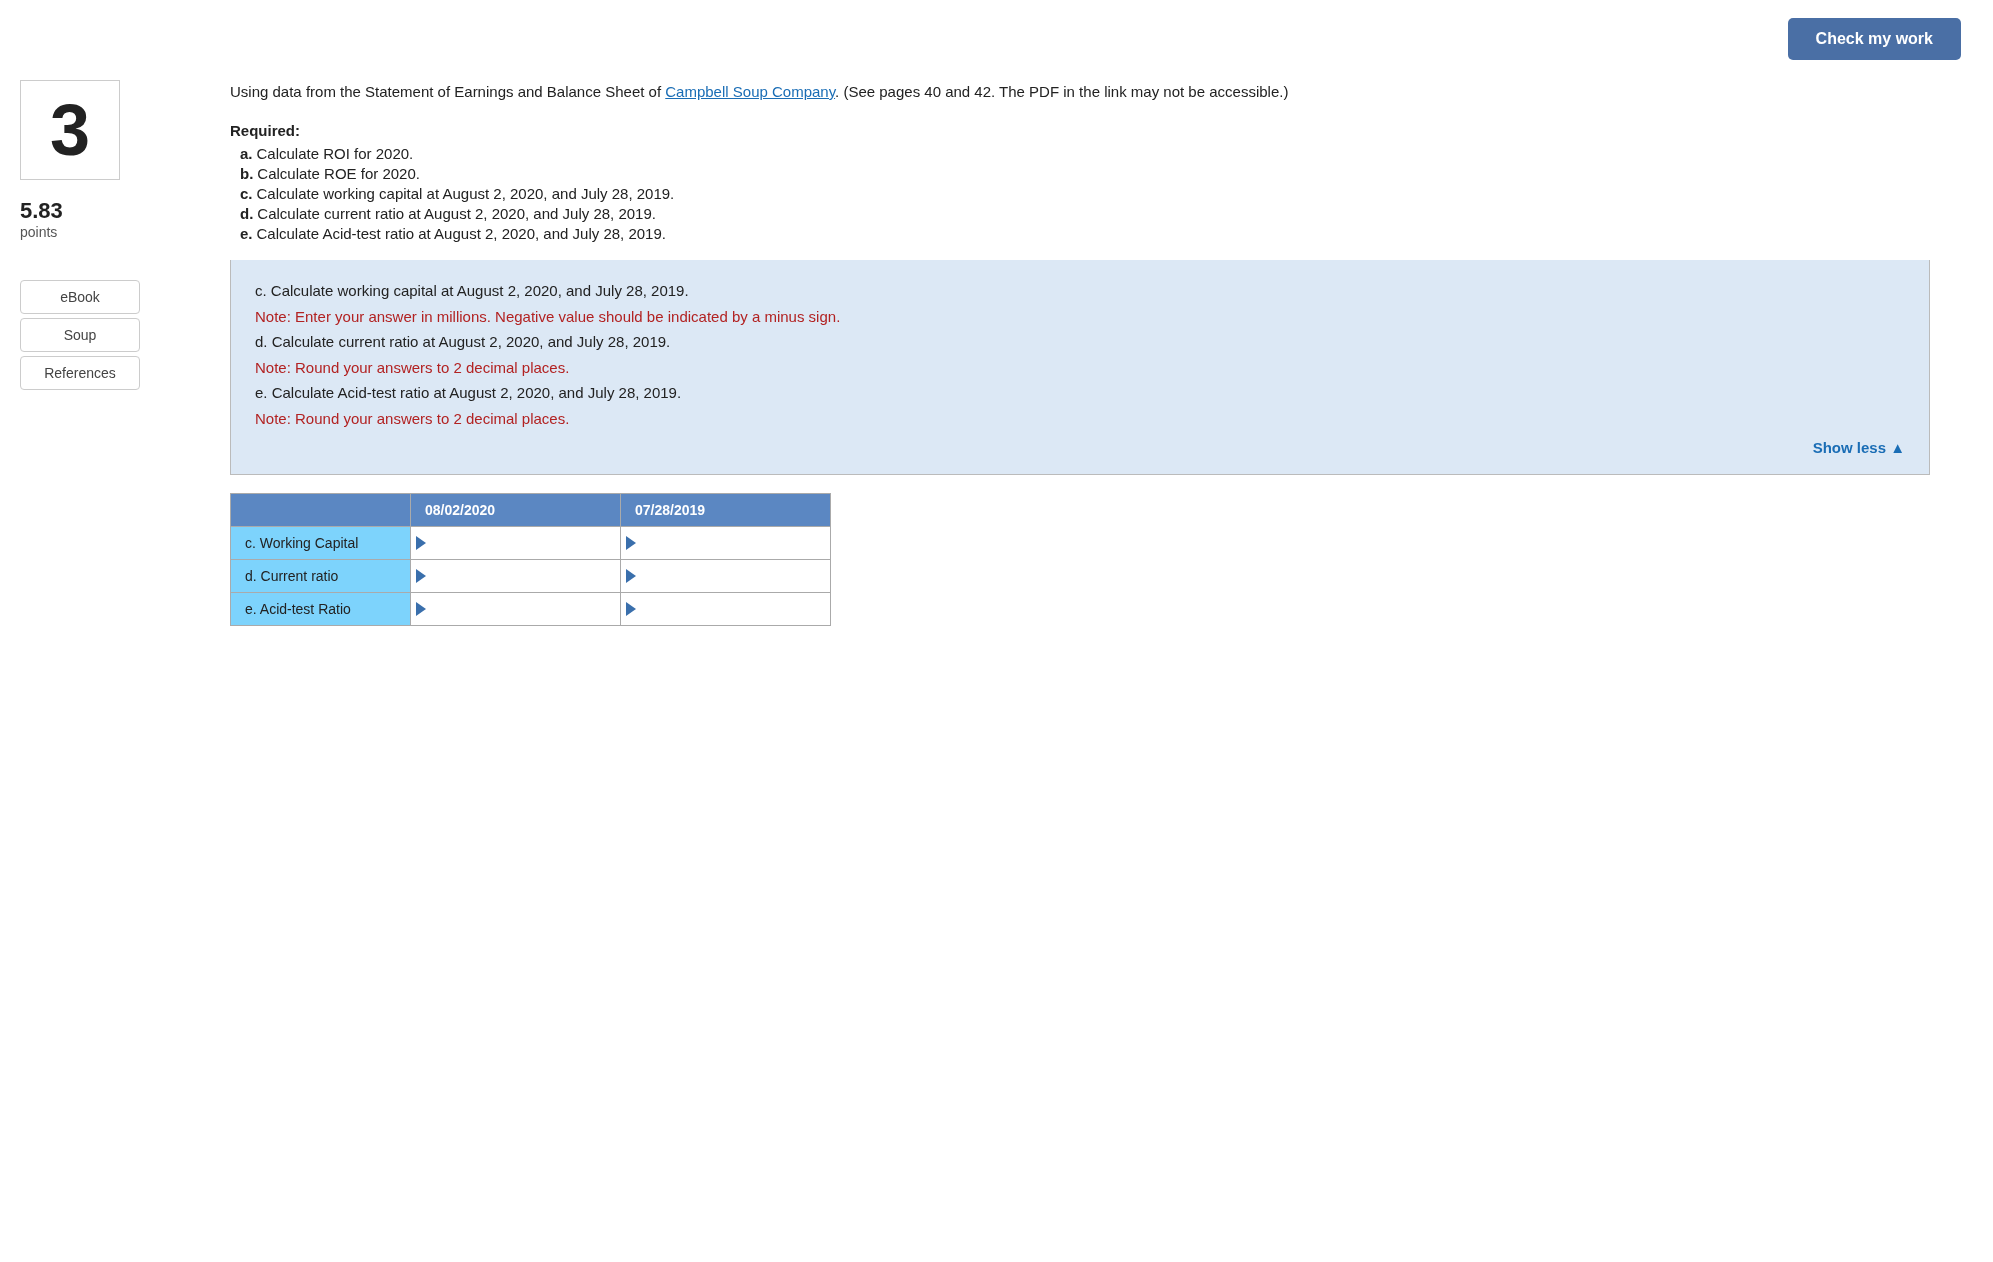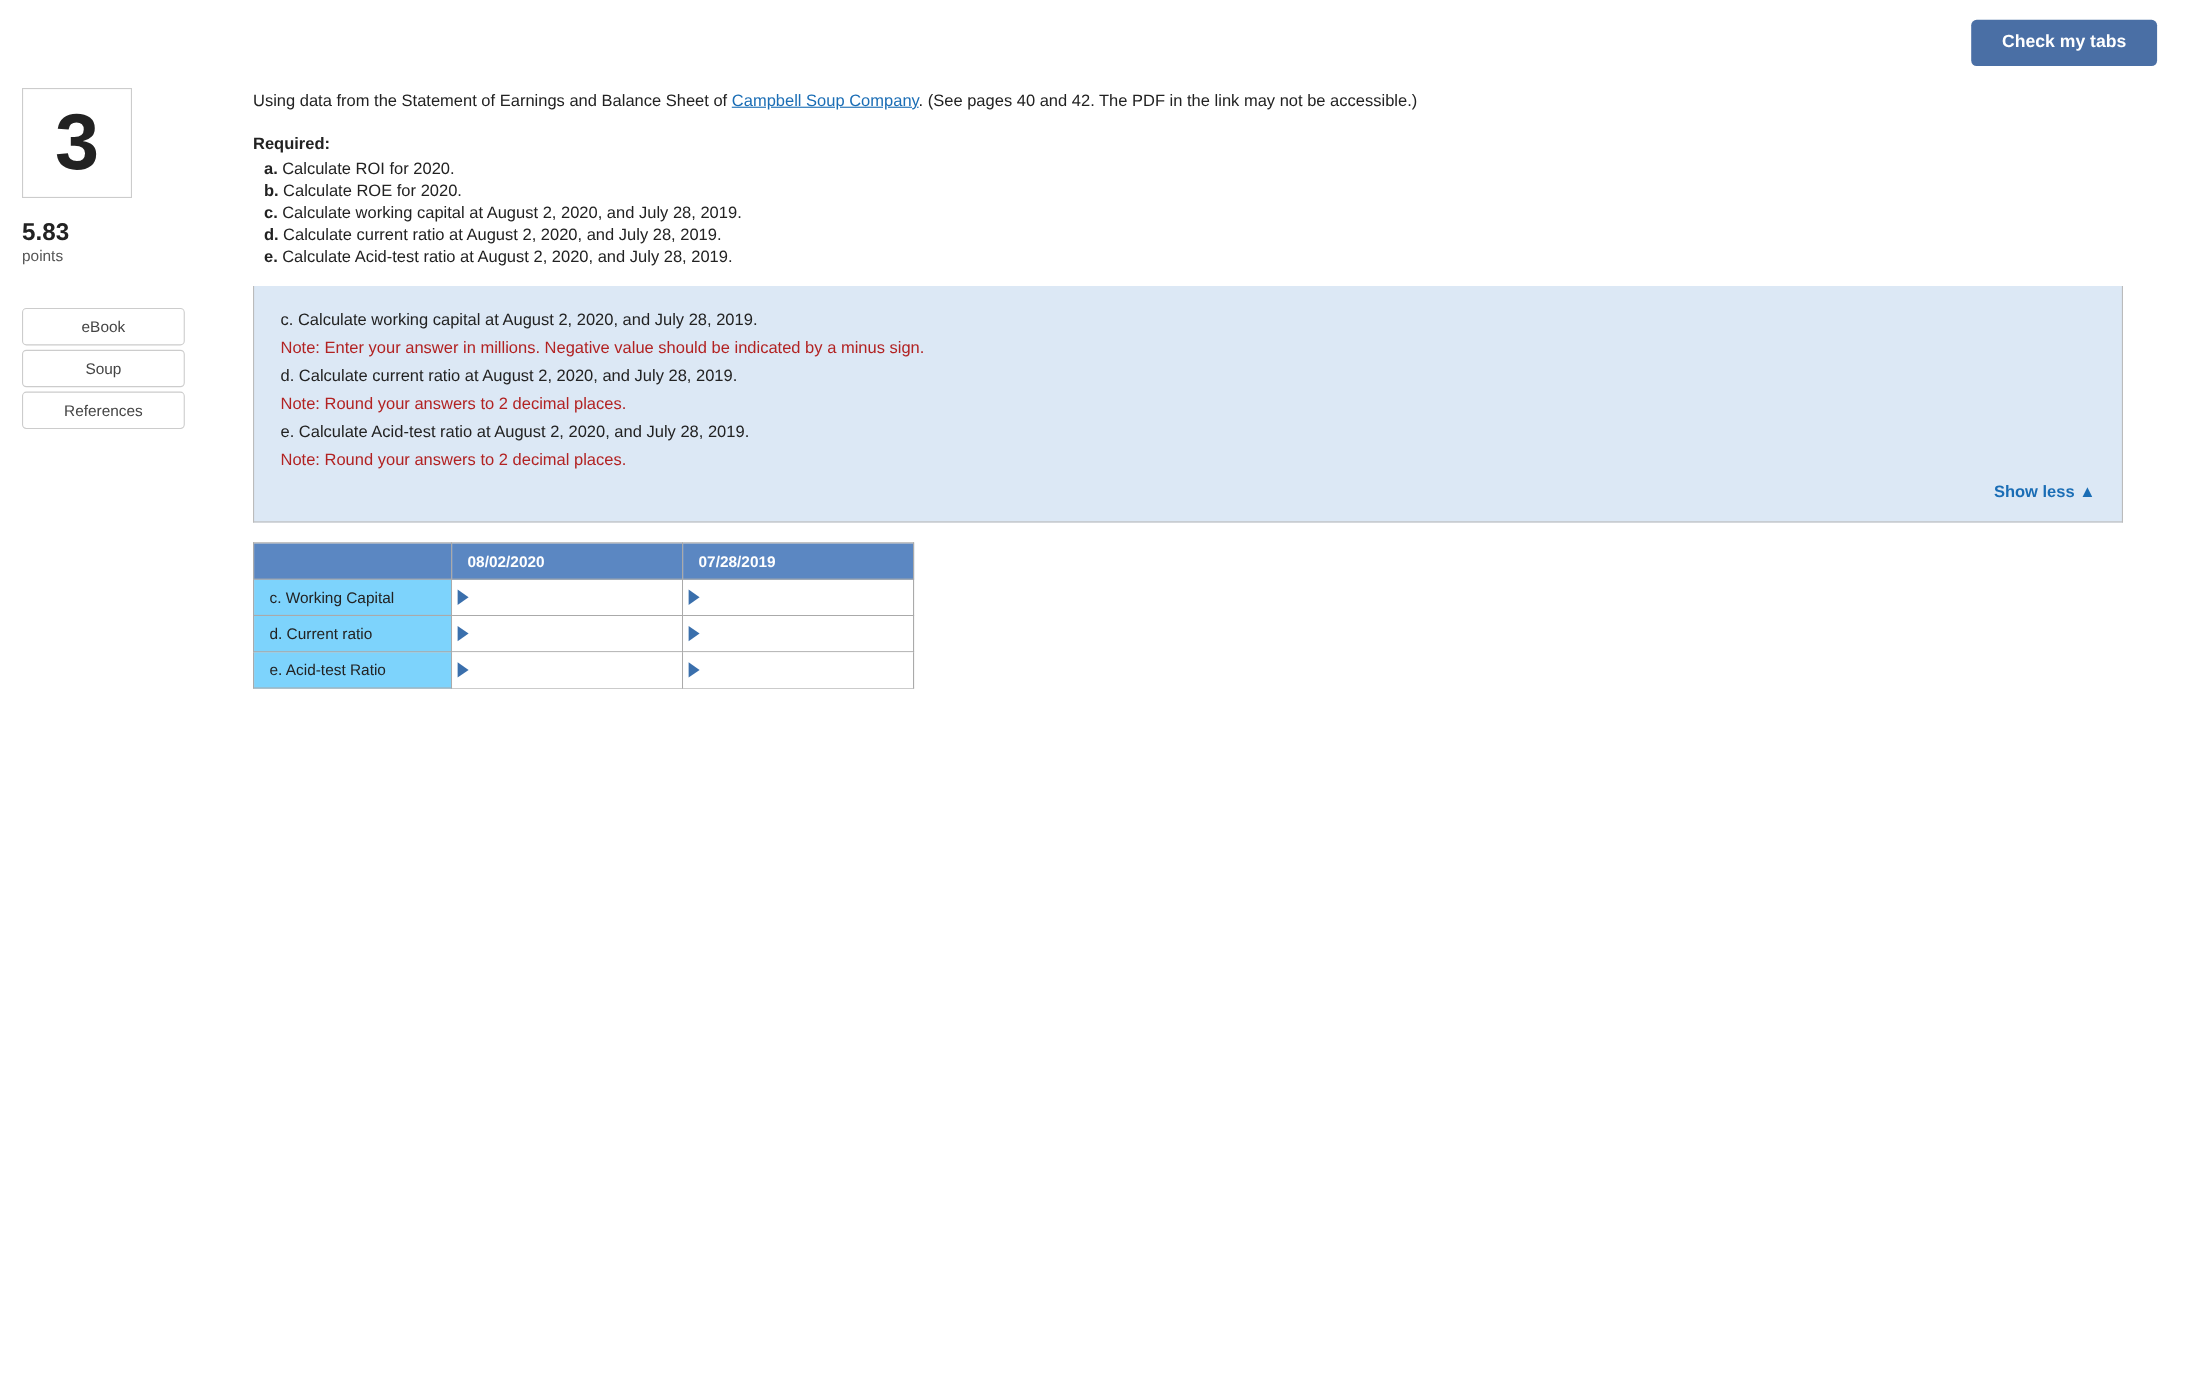--- a/index.html
+++ b/index.html
@@ -68,21 +68,21 @@
     .sidebar-btn {
       background: #fff;
       border: 1px solid #ccc;
       border-radius: 4px;
       padding: 8px 0;
       font-size: 14px;
       color: #444;
       text-align: center;
       cursor: pointer;
       margin-bottom: 4px;
-      width: 148px;
+      width: 120px;
     }
     .content-area {
       flex: 1;
       padding: 10px 40px 40px 20px;
     }
     .problem-text {
       font-size: 15px;
       color: #222;
       margin-bottom: 18px;
       line-height: 1.6;
@@ -224,21 +224,21 @@
       background: transparent;
     }
     .data-table th.col-date {
       min-width: 130px;
     }
   </style>
 </head>
 <body>
 
 <div class="top-bar">
-  <button class="check-my-work-btn">Check my tabs</button>
+  <button class="check-my-work-btn">Check my work</button>
 </div>
 
 <div class="main-layout">
   <div class="left-sidebar">
     <div class="question-number-box">3</div>
     <div>
       <div class="points-label">5.83</div>
       <div class="points-sub">points</div>
     </div>
     <div class="sidebar-buttons">

